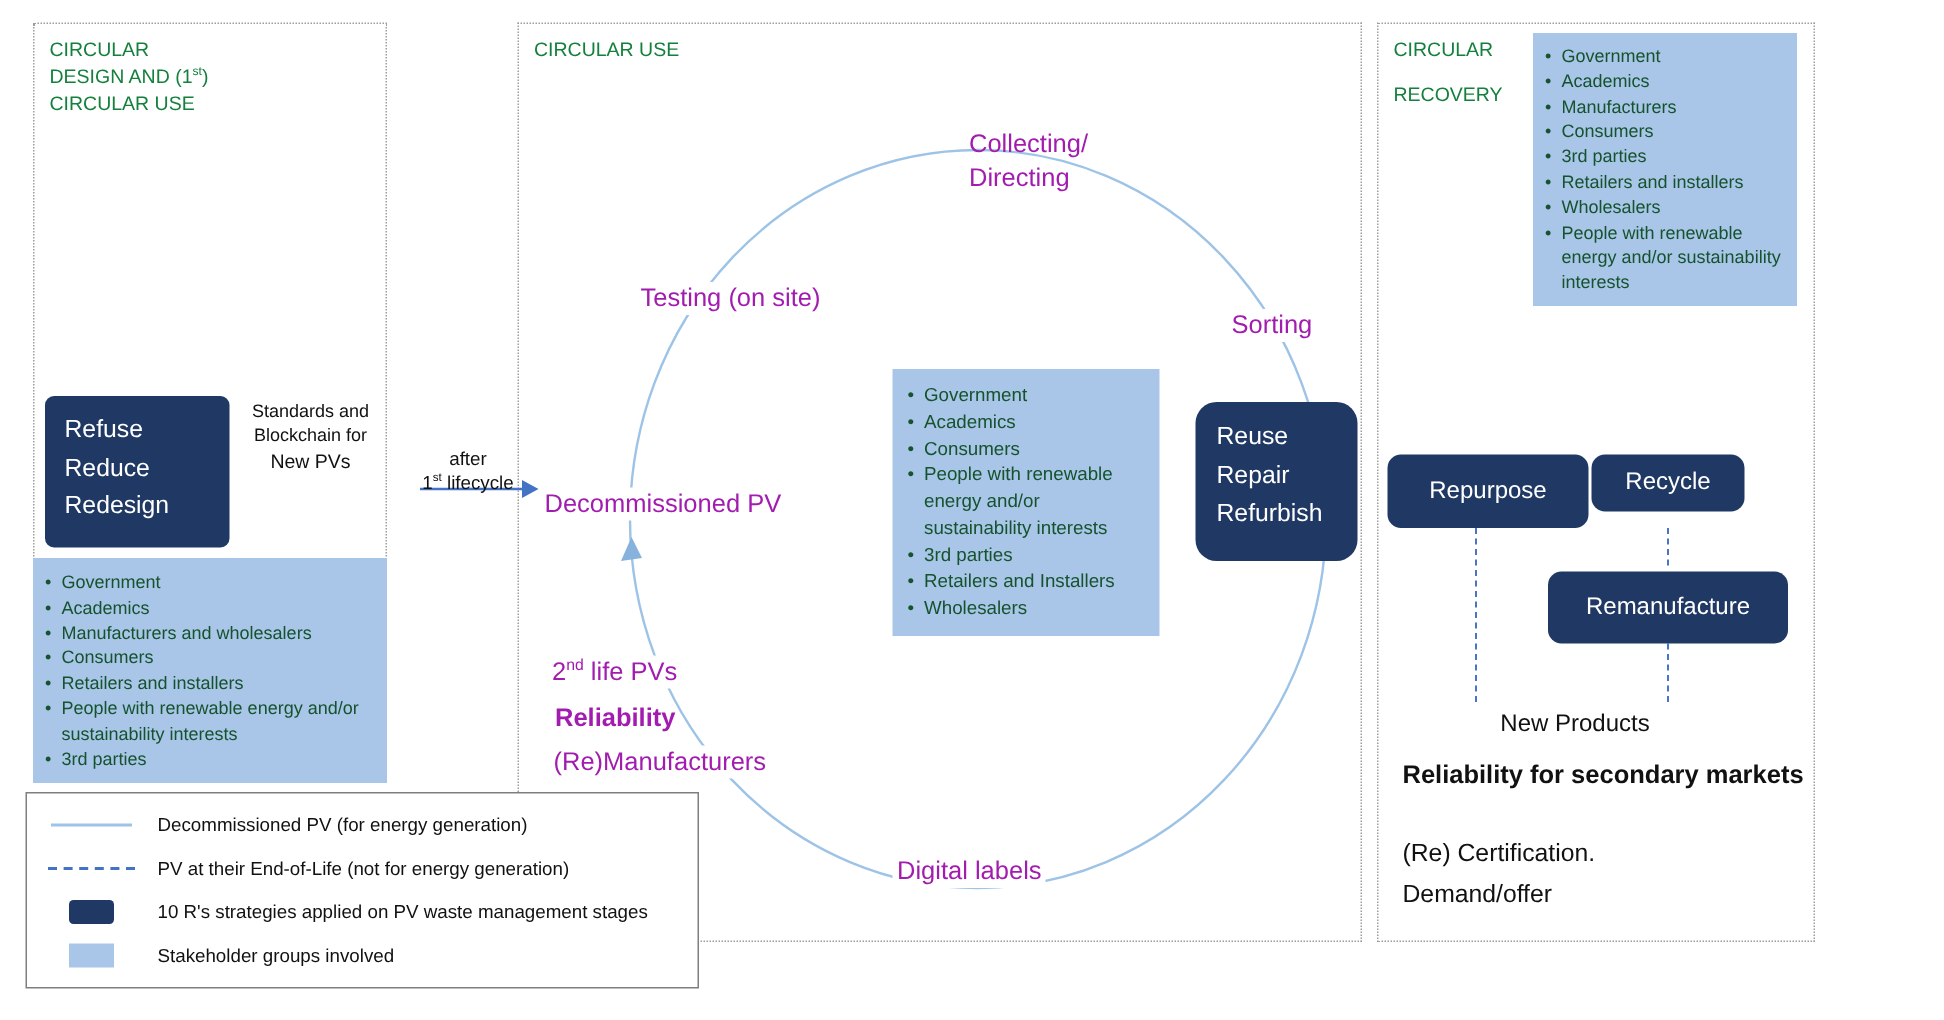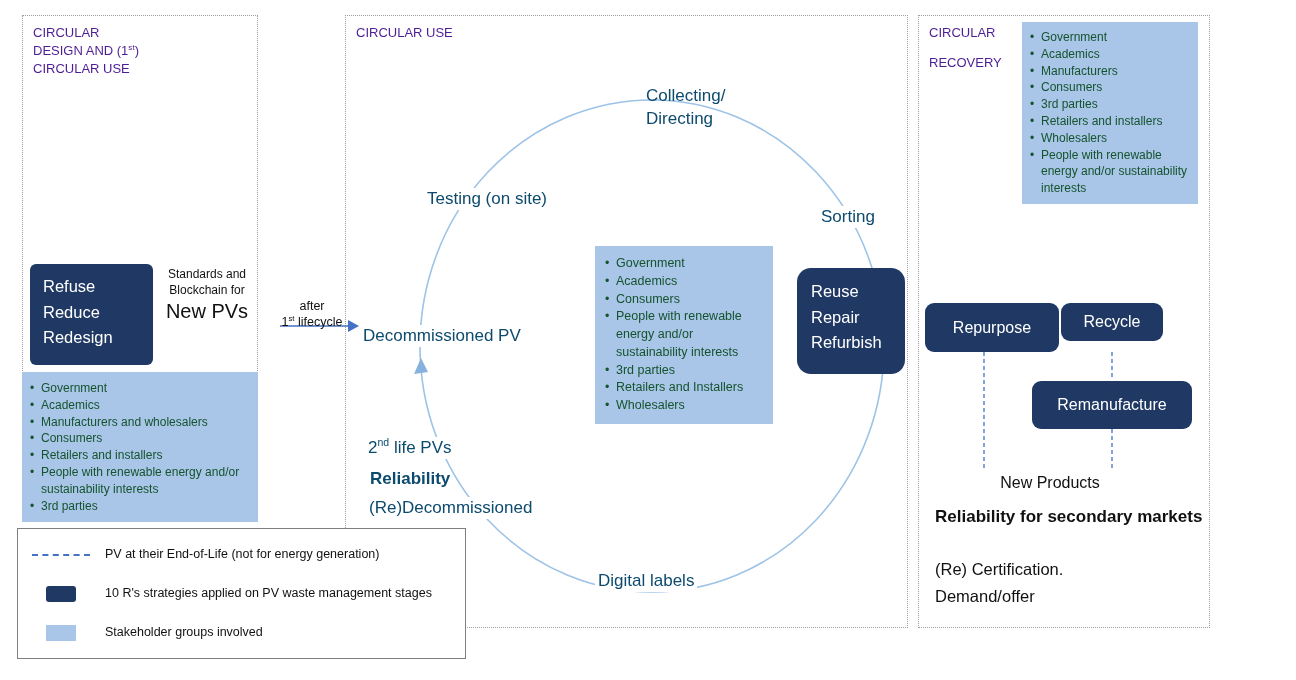--- a/index.html
+++ b/index.html
@@ -15,44 +15,44 @@
   .cyc  { fill: none; stroke: var(--line_blue, #9dc3e6); stroke-width: 1.6; }
   .ah   { fill: #86b2dc; }
   .tr   { stroke: var(--accent_blue, #4472c4); stroke-width: 1.6; }
   .trh  { fill: var(--accent_blue, #4472c4); }
   .dash { stroke: var(--accent_blue, #4472c4); stroke-width: 1.3; stroke-dasharray: 4 3; }
 
   .panel { position: absolute; border: 1px dotted #9e9e9e; background: #ffffff; z-index: 0; box-sizing: border-box; }
   .p-left  { left: 22px;  top: 15px; width: 236px; height: 506px; }
   .p-mid   { left: 345px; top: 15px; width: 563px; height: 613px; }
   .p-right { left: 918px; top: 15px; width: 292px; height: 613px; }
-  .pt { padding: 8px 10px; font-size: 13px; line-height: 1.4; color: #4c1d95; }
+  .pt { padding: 8px 10px; font-size: 13px; line-height: 1.4; color: #15803d; }
   .pt .gap { margin-top: 12px; }
 
   .navy { position: absolute; background: var(--navy, #1f3864); color: #fff; z-index: 3; box-sizing: border-box; }
   .refuse { left: 30px;  top: 264px; width: 123px; height: 101px; border-radius: 6px; font-size: 16.5px; line-height: 1.55; padding: 10px 0 0 13px; }
   .reuse  { left: 797px; top: 268px; width: 108px; height: 106px; border-radius: 14px; font-size: 16.5px; line-height: 1.55; padding: 11px 0 0 14px; }
   .pill { border-radius: 9px; display: flex; align-items: center; justify-content: center; font-size: 16px; }
   .repurpose     { left: 925px;  top: 303px; width: 134px; height: 49px; }
   .recycle       { left: 1061px; top: 303px; width: 102px; height: 38px; }
   .remanufacture { left: 1032px; top: 381px; width: 160px; height: 48px; }
 
   .stake { position: absolute; background: var(--stakeholder_blue, #a9c5e8); z-index: 2; color: #14532d; box-sizing: border-box; }
   .stake ul { list-style: none; margin: 0; padding: 0; }
   .stake li { position: relative; padding-left: 13px; }
   .stake li::before { content: "\2022"; position: absolute; left: 2px; top: 0; }
   .st-left  { left: 22px;   top: 372px; width: 236px; padding: 8px 6px;  font-size: 12px;   line-height: 1.4; }
   .st-mid   { left: 595px;  top: 246px; width: 178px; padding: 9px 8px;  font-size: 12.5px; line-height: 1.42; }
   .st-right { left: 1022px; top: 22px;  width: 176px; padding: 7px 6px;  font-size: 12px;   line-height: 1.4; }
 
   .note { position: absolute; left: 152px; top: 267px; width: 110px; text-align: center; z-index: 2; }
   .note .sm { font-size: 12px; line-height: 1.3; }
-  .note .lg { font-size: 20px; margin-top: 2px; }
-
-  .lbl { position: absolute; z-index: 2; font-size: 17px; color: #0c4a6e; white-space: nowrap; }
+  .note .lg { font-size: 13px; margin-top: 2px; }
+
+  .lbl { position: absolute; z-index: 2; font-size: 17px; color: #a21caf; white-space: nowrap; }
   .masked { background: #fff; padding: 1px 3px; }
   .collecting     { left: 646px; top: 84px;  line-height: 1.38; }
   .sorting        { left: 818px; top: 206px; }
   .testing        { left: 424px; top: 188px; }
   .decommissioned { left: 360px; top: 325px; }
   .second-life    { left: 365px; top: 437px; }
   .reliability    { left: 370px; top: 469px; font-weight: bold; }
   .recert         { left: 366px; top: 497px; }
   .digital        { left: 595px; top: 570px; text-align: center; }
 
@@ -126,21 +126,21 @@
 
 <div class="lbl collecting">
   <div>Collecting/</div>
   <div>Directing</div>
 </div>
 <div class="lbl masked sorting">Sorting</div>
 <div class="lbl masked testing">Testing (on site)</div>
 <div class="lbl masked decommissioned">Decommissioned PV</div>
 <div class="lbl masked second-life"><span>2</span><sup>nd</sup><span> life PVs</span></div>
 <div class="lbl reliability">Reliability</div>
-<div class="lbl masked recert">(Re)Decommissioned</div>
+<div class="lbl masked recert">(Re)Manufacturers</div>
 <div class="lbl masked digital">Digital labels</div>
 
 <div class="navy reuse">
   <div>Reuse</div>
   <div>Repair</div>
   <div>Refurbish</div>
 </div>
 
 <div class="stake st-mid">
   <ul>
@@ -179,20 +179,26 @@
 <div class="navy pill remanufacture">Remanufacture</div>
 
 <div class="np">New Products</div>
 <div class="rel2">Reliability for secondary markets</div>
 <div class="recert2">(Re) Certification.</div>
 <div class="demand">Demand/offer</div>
 
 <div class="legend">
   <div class="lrow">
     <span class="lsw">
+        <span class="sw-solid"></span>
+      </span>
+    <span>Decommissioned PV (for energy generation)</span>
+  </div>
+  <div class="lrow">
+    <span class="lsw">
         <span class="sw-dash"></span>
       </span>
     <span>PV at their End-of-Life (not for energy generation)</span>
   </div>
   <div class="lrow">
     <span class="lsw">
         <span class="sw-navy"></span>
       </span>
     <span>10 R's strategies applied on PV waste management stages</span>
   </div>

